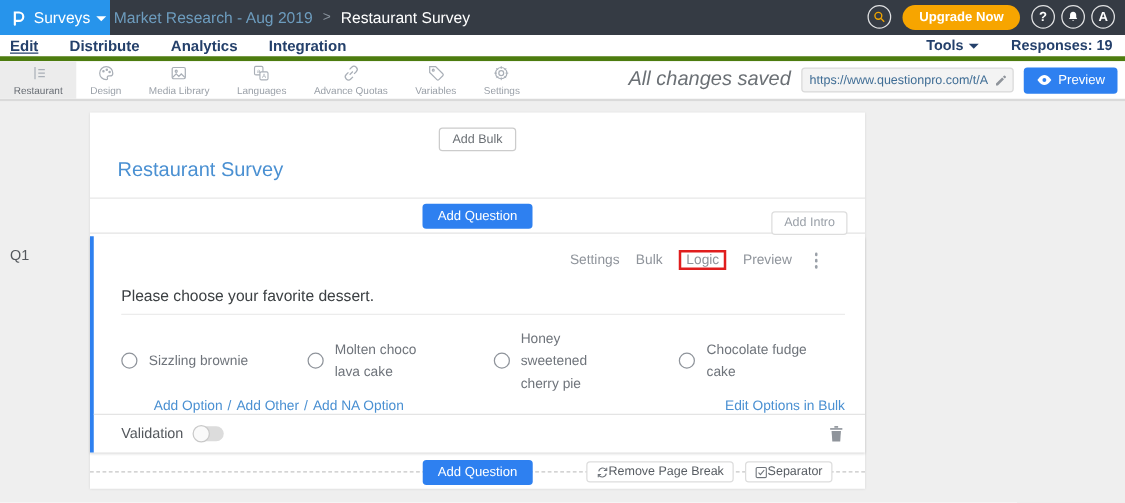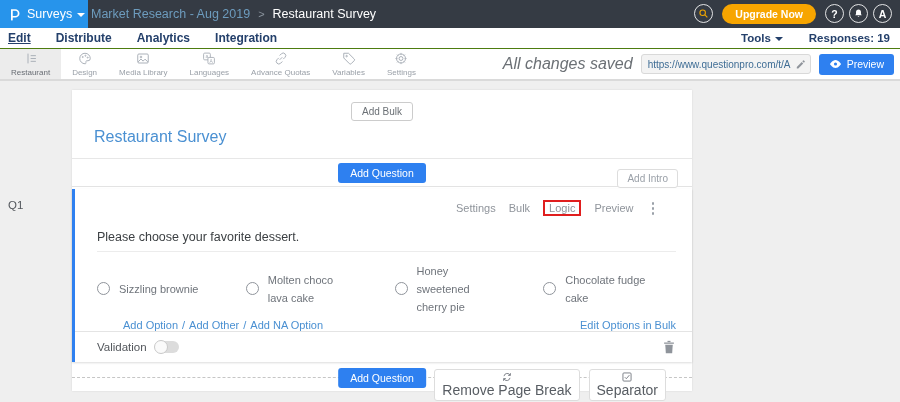--- a/index.html
+++ b/index.html
@@ -19,21 +19,21 @@
   .caret { width:0; height:0; border-left:4px solid transparent; border-right:4px solid transparent; border-top:4px solid #fff; margin-top:1px; }
   .breadcrumb { margin-left:3px; display:flex; align-items:center; gap:8px; font-size:12.5px; }
   .bc-parent { color:#6d9cbe; }
   .bc-sep { color:#8a949e; font-size:11px; }
   .bc-current { color:#ffffff; }
   .topbar-right { margin-left:auto; display:flex; align-items:flex-start; gap:5px; padding-right:8px; }
   .circle-btn { width:19px; height:19px; border:1px solid rgba(255,255,255,.85); border-radius:50%; display:flex; align-items:center; justify-content:center; color:#fff; font-size:10.5px; font-weight:bold; cursor:pointer; flex:none; }
   .upgrade-btn { background:#f7a500; color:#fff; font-size:10.5px; font-weight:bold; border:none; border-radius:11px; padding:4px 13px; margin:0 4px; cursor:pointer; }
 
   
-  .navrow { height:21px; background:#fff; display:flex; align-items:center; padding:0 8px 0 8px; border-bottom:1px solid #4d7c0f; }
+  .navrow { height:21px; background:#fff; display:flex; align-items:center; padding:0 8px 0 8px; border-bottom:4px solid #4d7c0f; }
   .nav-link { font-size:12px; color:#24406b; font-weight:700; margin-right:25px; cursor:pointer; }
   .nav-link.active { text-decoration:underline; }
   .nav-right { margin-left:auto; display:flex; align-items:center; gap:26px; padding-right:2px; }
   .tools-menu { font-size:11.5px; color:#24406b; font-weight:700; display:flex; align-items:center; gap:4px; cursor:pointer; }
   .caret-navy { border-top-color:#24406b; }
   .responses-link { font-size:11.5px; color:#24406b; font-weight:700; cursor:pointer; }
 
   
   .toolbar { height:32px; background:#fff; border-bottom:2px solid #dadada; display:flex; align-items:stretch; }
   .tool { display:flex; flex-direction:column; align-items:center; justify-content:center; gap:2px; padding:2px 11px; color:#a9afb7; cursor:pointer; }
@@ -83,21 +83,21 @@
   .validation-label { font-size:11.5px; color:#53575c; }
   .toggle { width:24px; height:12px; background:#dcdcdc; border-radius:6px; margin-left:8px; position:relative; cursor:pointer; flex:none; }
   .toggle-knob { position:absolute; left:-1px; top:-1px; width:14px; height:14px; background:#fafafa; border:1px solid #c9c9c9; border-radius:50%; }
   .trash-btn { margin-left:auto; color:#8f949b; cursor:pointer; }
 
   
   .footer-row { position:absolute; left:0; right:0; top:277px; height:22px; }
   .dash-line { position:absolute; left:0; right:0; top:10px; border-top:1px dashed #c6c6c6; }
   .footer-add { position:absolute; left:50%; top:1px; transform:translateX(-50%); }
   .footer-right { position:absolute; right:26px; top:2px; display:flex; gap:9px; }
-  .footer-btn { background:#fff; border:1px solid #ddd; border-radius:3px; color:#585d63; font-size:14px; padding:2px 7px; display:flex; align-items:center; gap:0; cursor:pointer; white-space:nowrap;flex-direction:column; }
+  .footer-btn { background:#fff; border:1px solid #ddd; border-radius:3px; color:#585d63; font-size:10px; padding:2px 7px; display:flex; align-items:center; gap:0; cursor:pointer; white-space:nowrap; }
   .footer-btn svg { color:#6f747b; }
 </style>
 </head>
 <body>
 
 <div class="topbar">
   <div class="logo-block">
     <span>
       <svg width="15" height="15" viewBox="0 0 20 20">
           <path d="M6.5 17V4h4.5a4.5 4.5 0 0 1 0 9H8.2" fill="none" stroke="#ffffff" stroke-width="2.3" stroke-linecap="round"></path>

